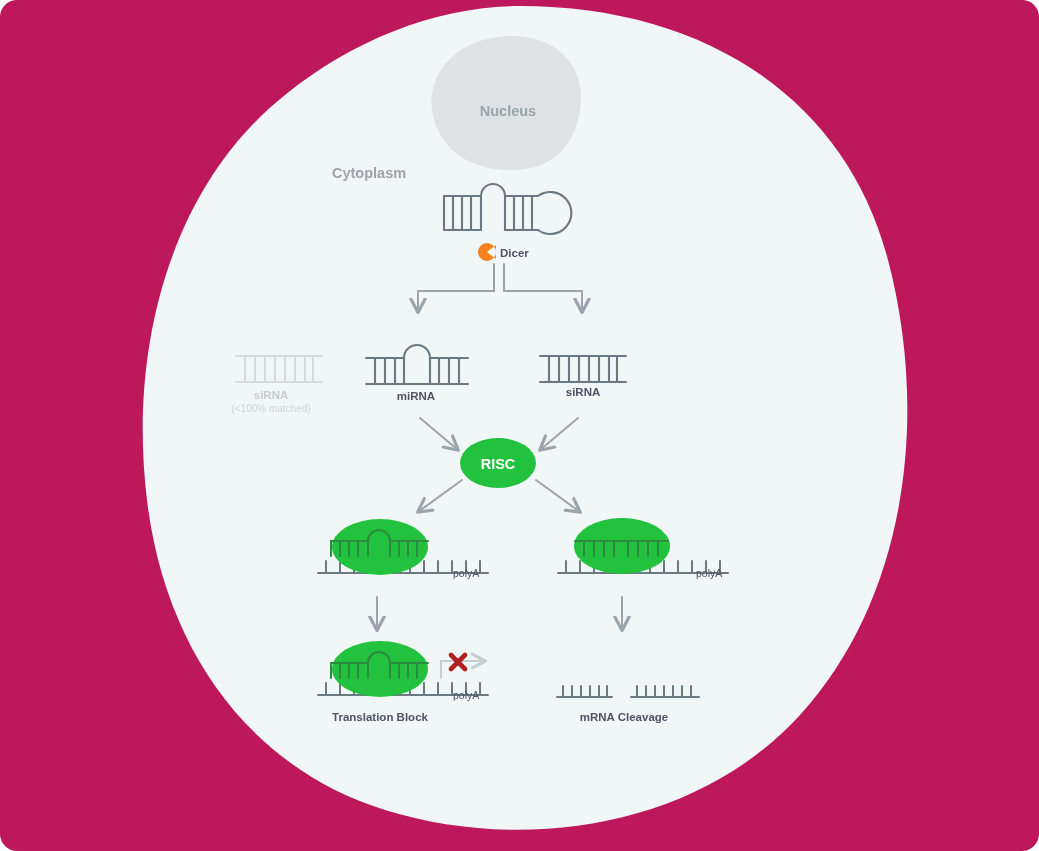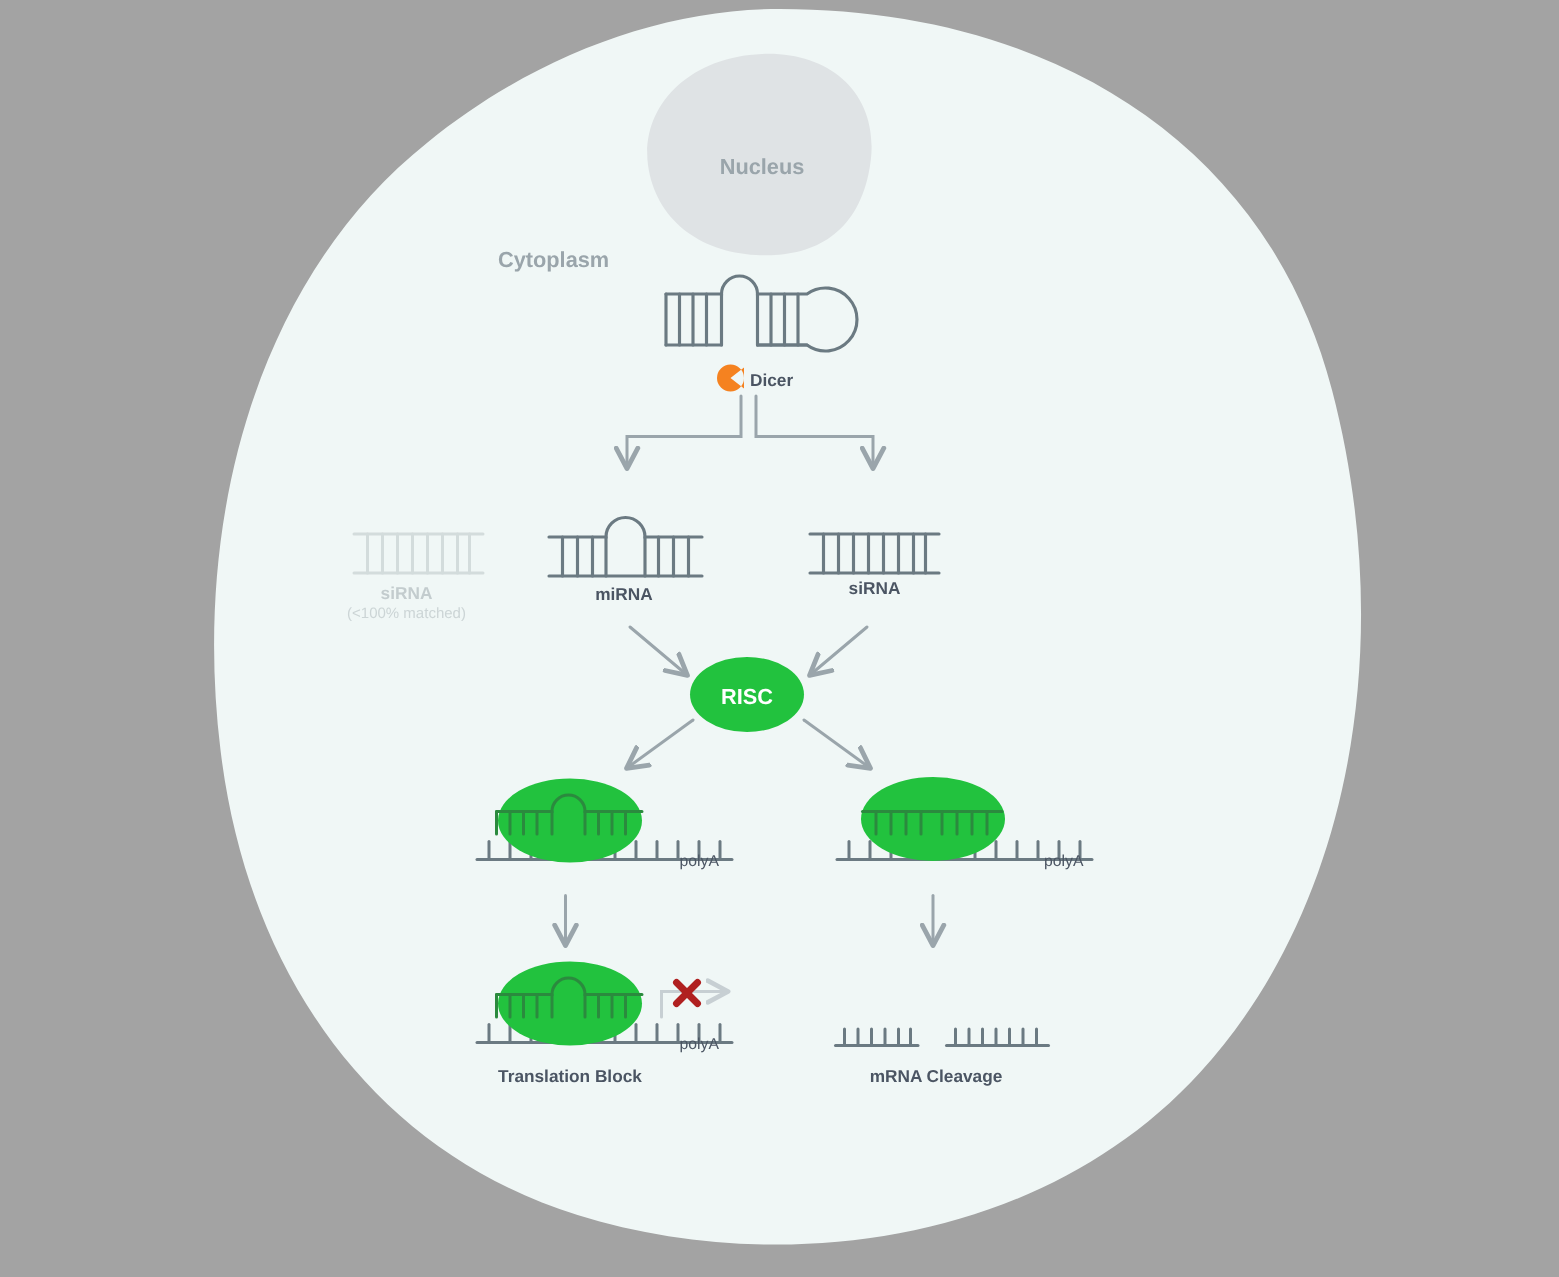--- a/index.html
+++ b/index.html
@@ -1,18 +1,18 @@
 <!DOCTYPE html>
 <html><head>
 <meta charset="utf-8">
 <style>
   html,body{margin:0;padding:0;background:#ffffff;}
   body{width:1039px;height:851px;overflow:hidden;
        font-family:"Liberation Sans","DejaVu Sans",sans-serif;}
-  #stage{position:relative;width:1039px;height:851px;background:#a3a3a3;}
+  #stage{position:relative;width:1039px;height:851px;background:#be185d;border-radius:17px;}
   #diagram{position:absolute;left:0;top:0;}
 </style>
 </head>
 <body>
 
 <div id="stage">
 <svg id="diagram" width="1039" height="851" viewBox="0 0 1039 851">
 
   <defs>
     <marker id="ah" markerWidth="9" markerHeight="9" refX="7.2" refY="4.5" orient="auto">

